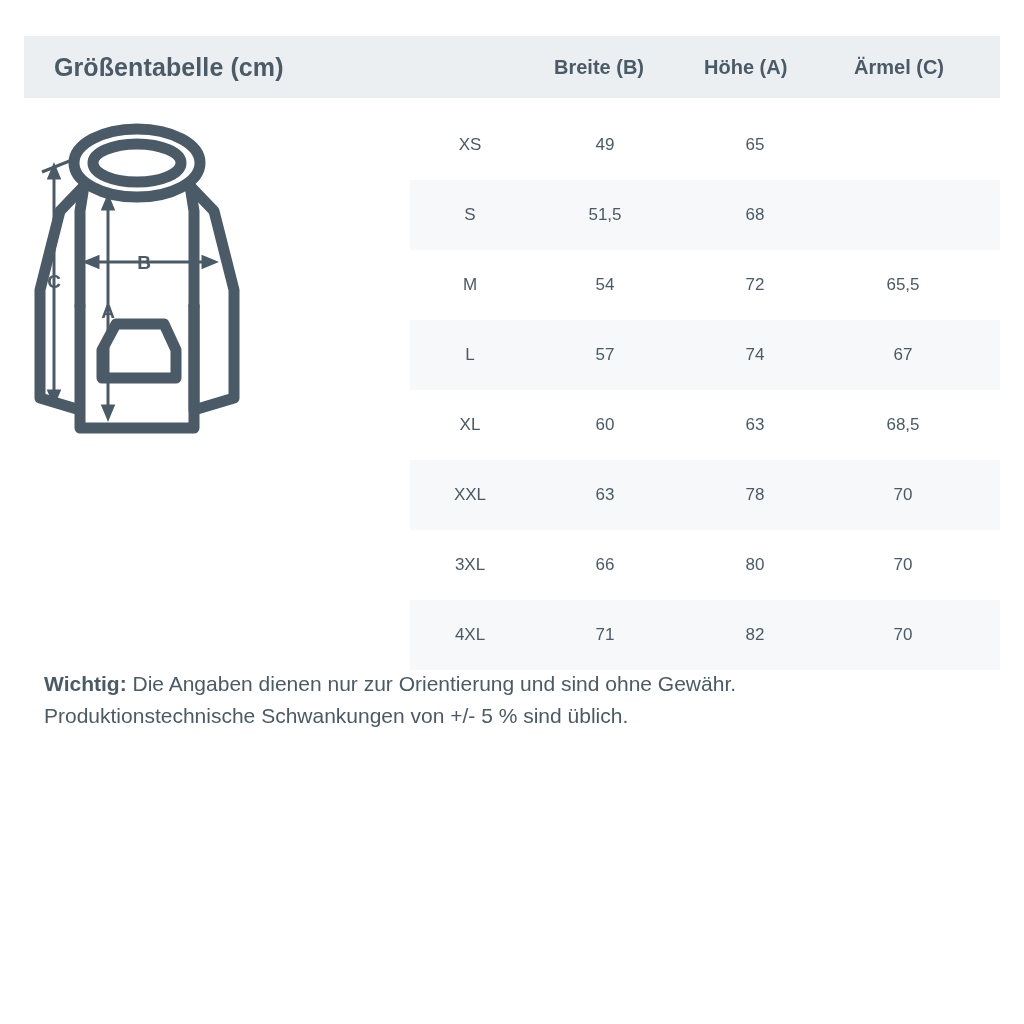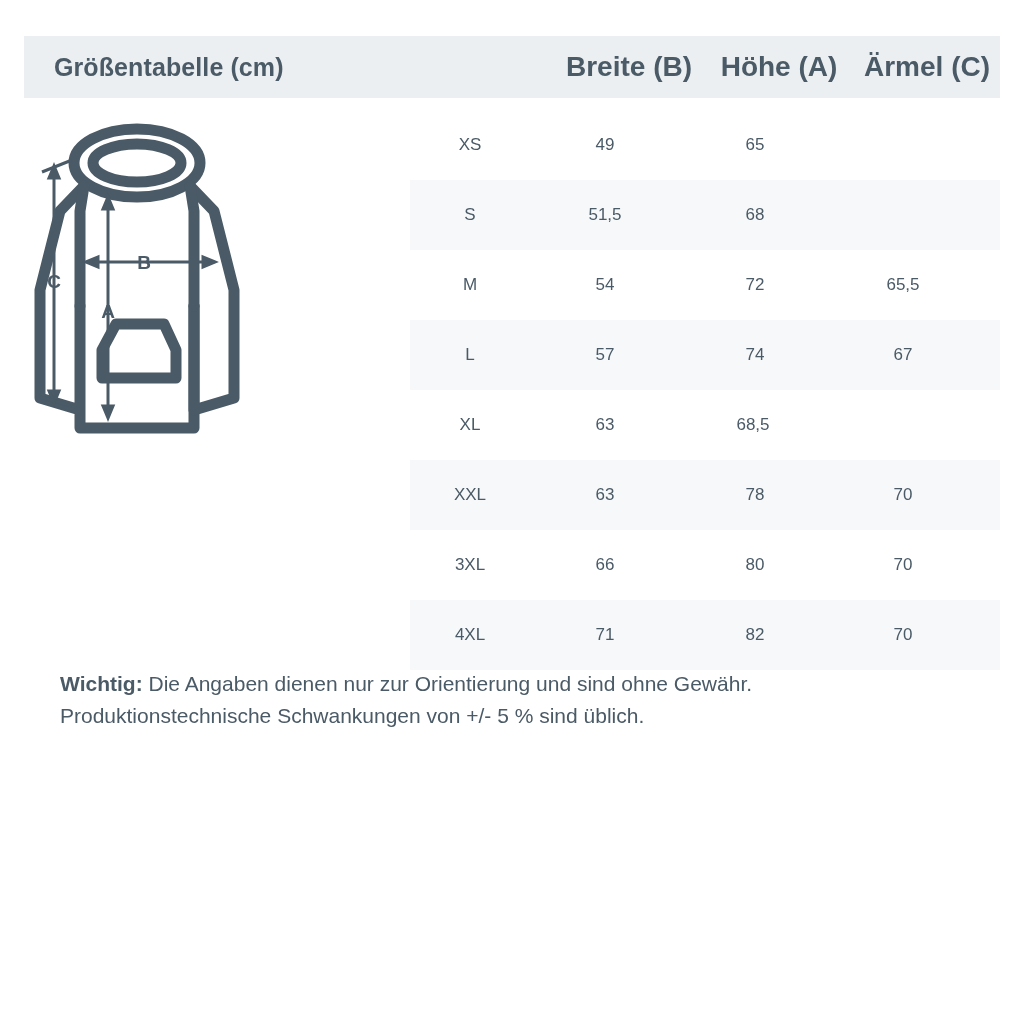--- a/index.html
+++ b/index.html
@@ -40,24 +40,23 @@
     letter-spacing: 0.1px;
   }
   .header-cols {
     position: absolute;
     left: 410px;
     width: 566px;
     display: flex;
     align-items: center;
   }
   .header-col {
-    font-size: 28px;
+    font-size: 20px;
     font-weight: bold;
     color: #4a5a66;
-    text-align: center;
   }
   .col-size { width: 120px; }
   .col-b    { width: 150px; }
   .col-a    { width: 150px; }
   .col-c    { width: 146px; }
 
   
   .table {
     position: absolute;
     left: 410px;
@@ -87,21 +86,21 @@
     position: absolute;
     left: 24px;
     top: 110px;
     width: 386px;
     height: 540px;
   }
 
   
   .footer {
     position: absolute;
-    left: 60px;
+    left: 44px;
     top: 668px;
     width: 950px;
     font-size: 21px;
     line-height: 32px;
     color: #4a5a66;
   }
   .footer b {
     font-weight: bold;
   }
 </style>
@@ -181,20 +180,21 @@
 
     <div class="row alt">
       <div class="cell c-size">L</div>
       <div class="cell c-b">57</div>
       <div class="cell c-a">74</div>
       <div class="cell c-c">67</div>
     </div>
 
     <div class="row">
       <div class="cell c-size">XL</div>
+      <div class="cell c-b">60</div>
       <div class="cell c-a">63</div>
       <div class="cell c-c">68,5</div>
     </div>
 
     <div class="row alt">
       <div class="cell c-size">XXL</div>
       <div class="cell c-b">63</div>
       <div class="cell c-a">78</div>
       <div class="cell c-c">70</div>
     </div>

